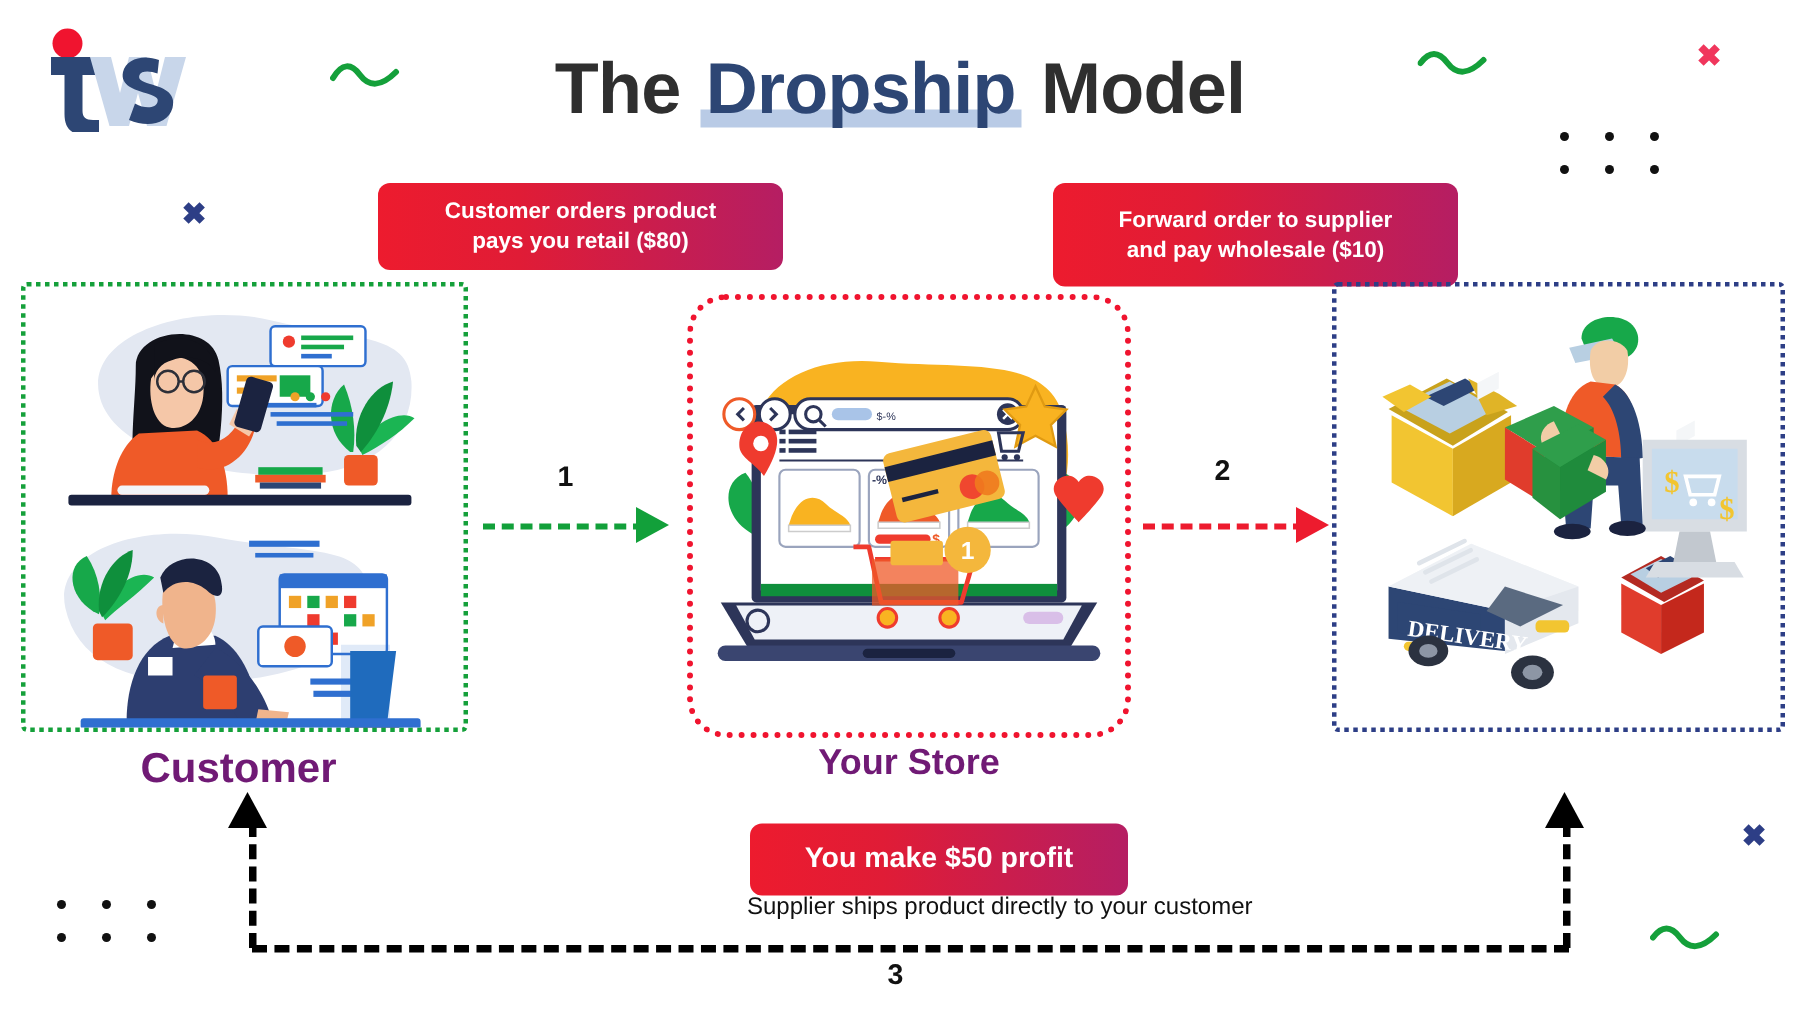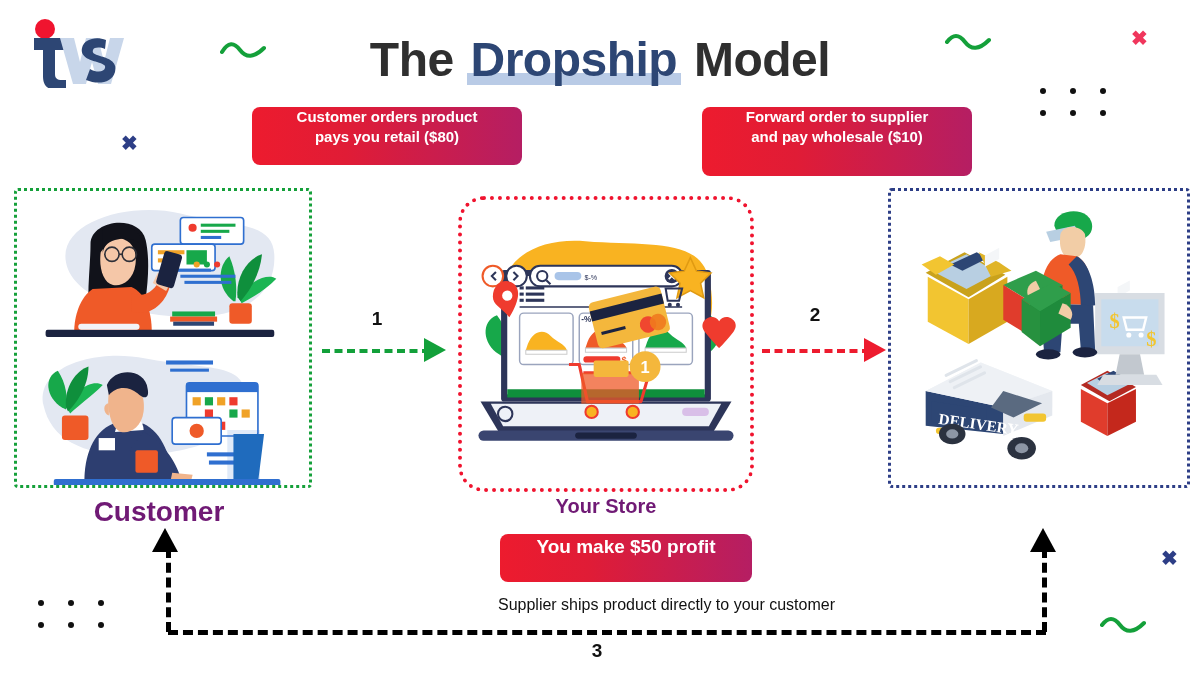--- a/index.html
+++ b/index.html
@@ -29,42 +29,42 @@
   .title .hl::after{
     content:"";position:absolute;left:0;right:0;bottom:2px;height:12px;
     background:#b9cbe6;z-index:-1;
   }
   .title .hl span{position:relative;z-index:2;}
 
   
   .banner{
     background:linear-gradient(90deg,#ed1b2e 0%,#e01c36 35%,#b51e63 100%);
     border-radius:8px;color:#fff;font-weight:bold;
-    display:flex;align-items:flex-start;justify-content:center;
-    text-align:center;line-height:1.32;
+    display:flex;align-items:center;justify-content:center;
+    text-align:center;line-height:1.32;margin-top:15px;
   }
   .banner-1{left:252px;top:107px;width:270px;height:58px;font-size:15px;}
   .banner-2{left:702px;top:107px;width:270px;height:69px;font-size:15px;}
   .banner-profit{left:500px;top:534px;width:252px;height:48px;font-size:19px;}
 
   
   .panel{border-radius:4px;}
   .panel-customer{left:14px;top:188px;width:292px;height:294px;
     border:3px dotted #15a03a;}
   .panel-store{left:458px;top:196px;width:288px;height:288px;
     border:4px dotted #f0142f;border-radius:26px;}
   .panel-supplier{left:888px;top:188px;width:296px;height:294px;
     border:3px dotted #2d3e86;}
 
   
   .seclabel{
     color:#701a75;font-weight:bold;text-align:center;white-space:nowrap;
   }
   .lbl-customer{left:44px;top:496px;width:230px;font-size:28px;}
-  .lbl-store{left:491px;top:495px;width:230px;font-size:20px;}
+  .lbl-store{left:491px;top:495px;width:230px;font-size:24px;}
   .lbl-supplier{left:925px;top:497px;width:230px;font-size:26px;}
 
   
   .arrowline{height:0;border-top:4px dashed;}
   .arrow-1-line{left:322px;top:349px;width:108px;border-color:#12a03a;}
   .arrow-1-head{left:424px;top:338px;width:0;height:0;
     border-top:12px solid transparent;border-bottom:12px solid transparent;
     border-left:22px solid #12a03a;}
   .arrow-2-line{left:762px;top:349px;width:108px;border-color:#ed1b2e;}
   .arrow-2-head{left:864px;top:338px;width:0;height:0;

